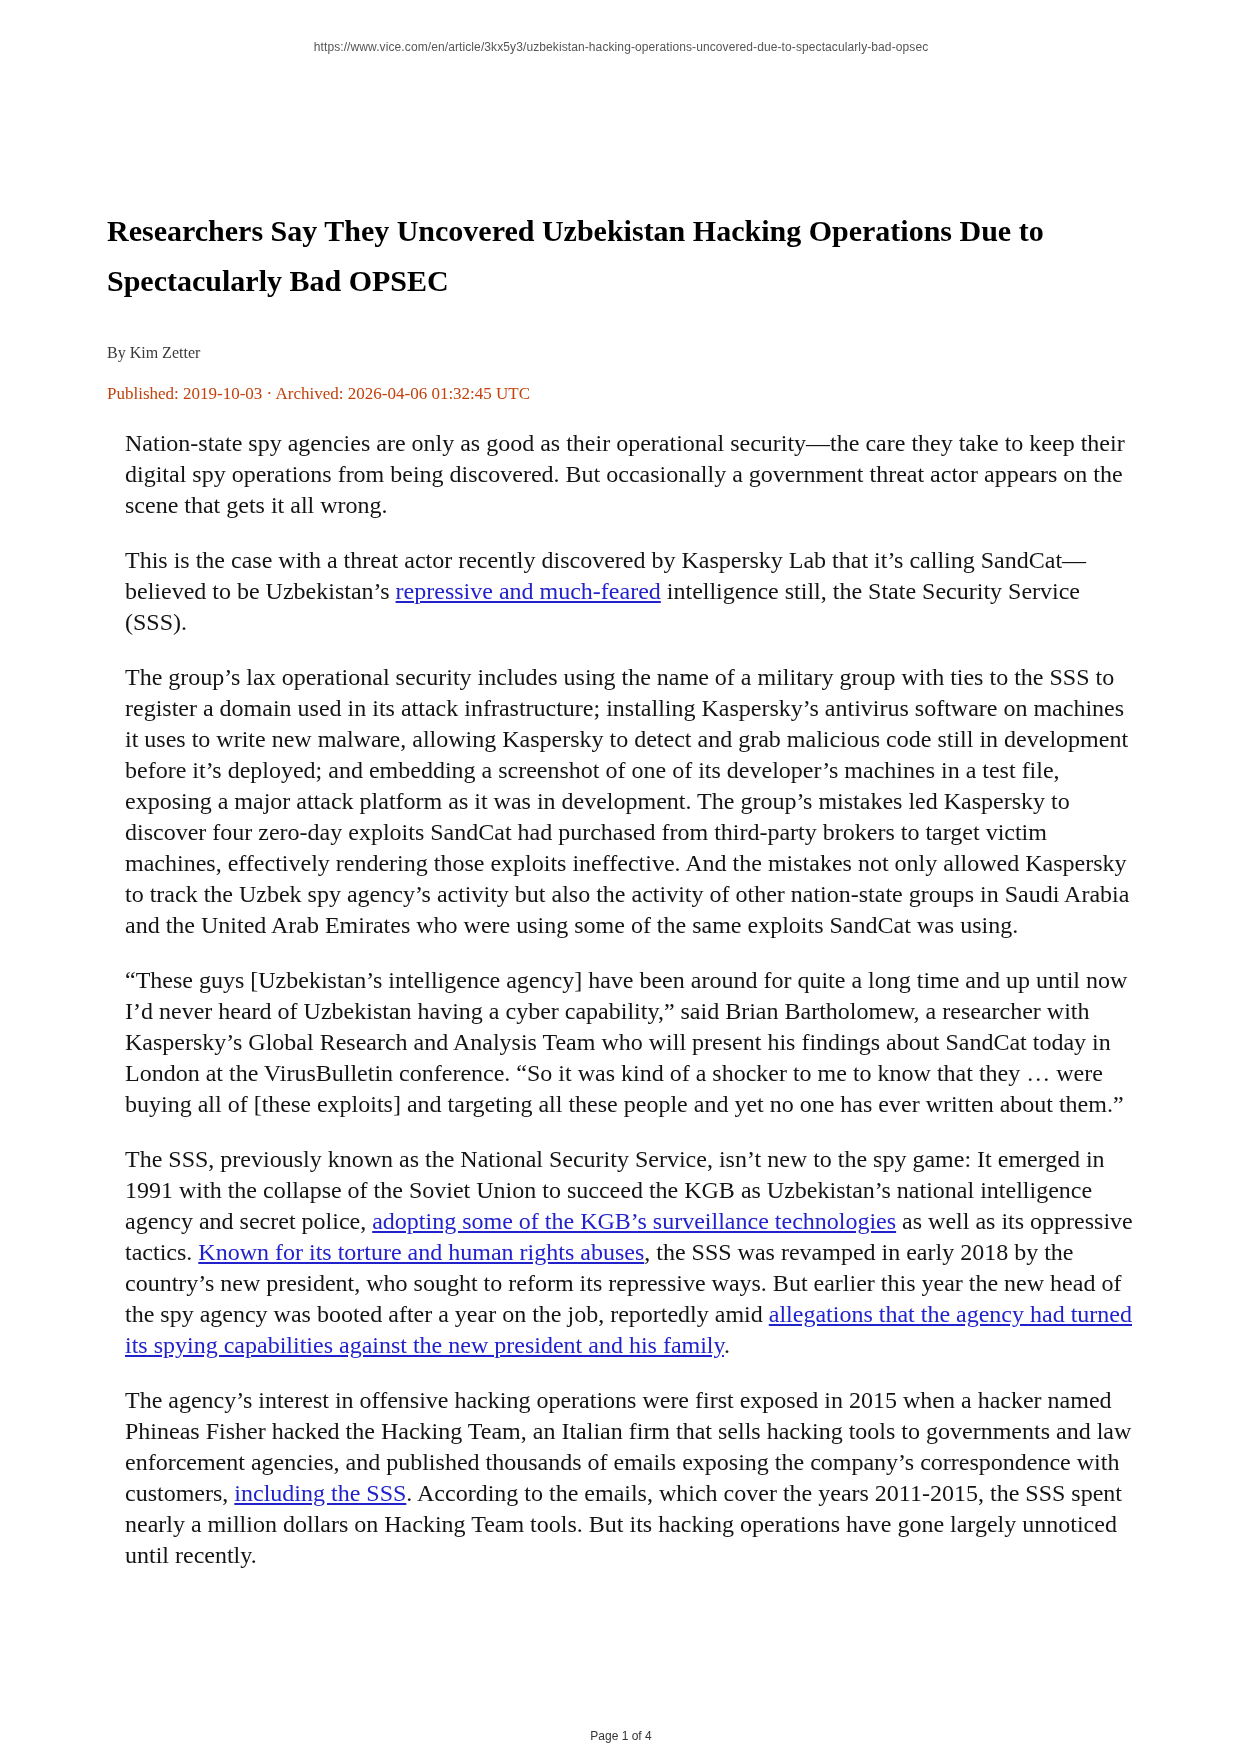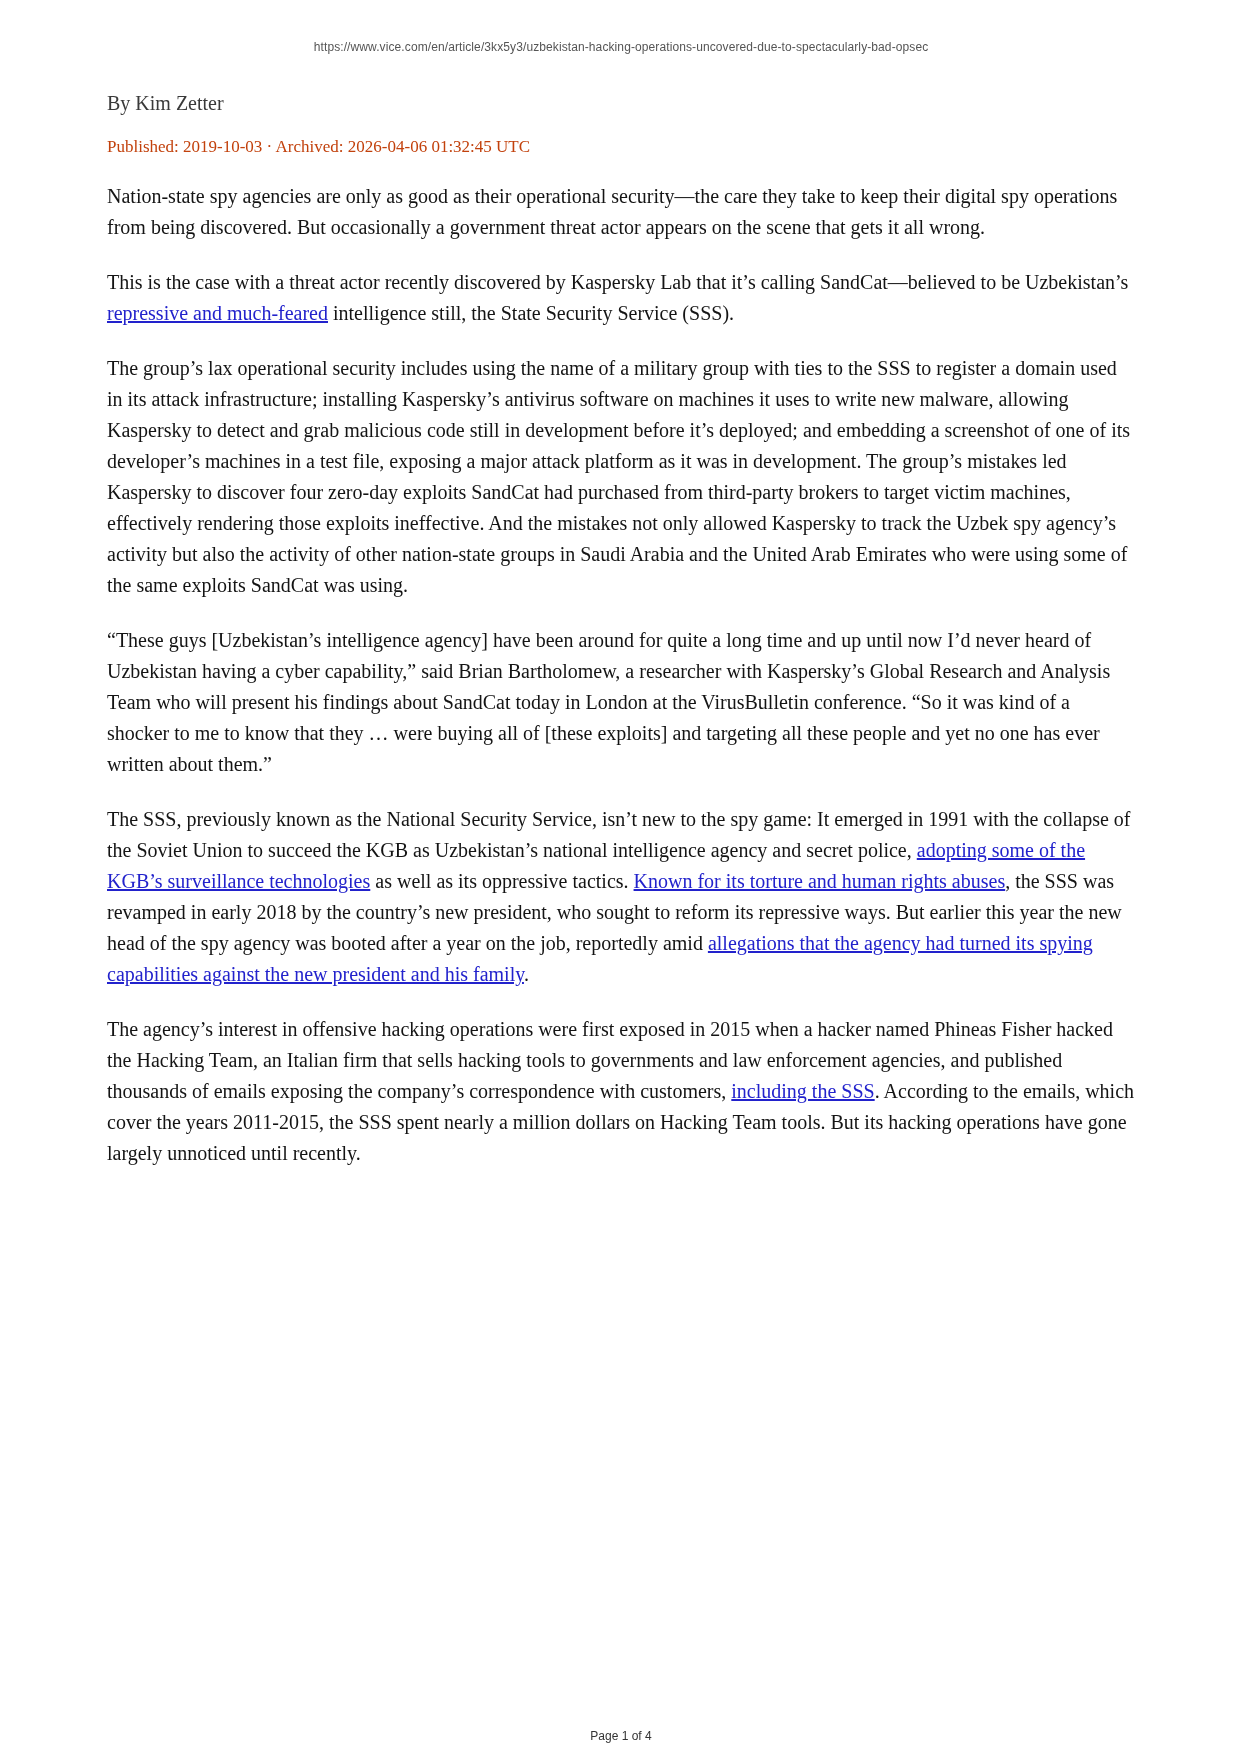--- a/index.html
+++ b/index.html
@@ -29,32 +29,32 @@
   }
   .article-title {
     margin: 152px 0 0 0;
     font-size: 30px;
     font-weight: bold;
     line-height: 50px;
     color: #000000;
   }
   .byline {
     margin-top: 38px;
-    font-size: 20px;
+    font-size: 16px;
     color: #3a3a3a;
   }
   .meta {
     margin-top: 22px;
     font-size: 17px;
     color: #c2410c;
   }
   .article-body { margin-top: 6px; }
   .para {
-    margin: 24px 0 0 0;
-    font-size: 20px;
+    margin: 24px 0 0 18px;
+    font-size: 24px;
     line-height: 31px;
     color: #141414;
   }
   .para a {
     color: var(--link-color);
     text-decoration: underline;
     cursor: pointer;
     text-align: right;
   }
   .page-footer {
@@ -65,20 +65,21 @@
     font-size: 12px;
     color: #333333;
   }
 </style>
 </head>
 <body>
 
 <div class="header-url">https://www.vice.com/en/article/3kx5y3/uzbekistan-hacking-operations-uncovered-due-to-spectacularly-bad-opsec</div>
 
 <div class="content">
+  <h1 class="article-title">Researchers Say They Uncovered Uzbekistan Hacking Operations Due to Spectacularly Bad OPSEC</h1>
 
   <div class="byline">By Kim Zetter</div>
 
   <div class="meta">Published: 2019-10-03 · Archived: 2026-04-06 01:32:45 UTC</div>
 
   <div class="article-body">
       <p class="para"><span>Nation-state spy agencies are only as good as their operational security—the care they take to keep their digital spy operations from being discovered. But occasionally a government threat actor appears on the scene that gets it all wrong.</span></p>
       <p class="para"><span>This is the case with a threat actor recently discovered by Kaspersky Lab that it’s calling SandCat—believed to be Uzbekistan’s </span><a href="#">repressive and much-feared</a><span> intelligence still, the State Security Service (SSS).</span></p>
       <p class="para"><span>The group’s lax operational security includes using the name of a military group with ties to the SSS to register a domain used in its attack infrastructure; installing Kaspersky’s antivirus software on machines it uses to write new malware, allowing Kaspersky to detect and grab malicious code still in development before it’s deployed; and embedding a screenshot of one of its developer’s machines in a test file, exposing a major attack platform as it was in development. The group’s mistakes led Kaspersky to discover four zero-day exploits SandCat had purchased from third-party brokers to target victim machines, effectively rendering those exploits ineffective. And the mistakes not only allowed Kaspersky to track the Uzbek spy agency’s activity but also the activity of other nation-state groups in Saudi Arabia and the United Arab Emirates who were using some of the same exploits SandCat was using.</span></p>
       <p class="para"><span>“These guys [Uzbekistan’s intelligence agency] have been around for quite a long time and up until now I’d never heard of Uzbekistan having a cyber capability,” said Brian Bartholomew, a researcher with Kaspersky’s Global Research and Analysis Team who will present his findings about SandCat today in London at the VirusBulletin conference. “So it was kind of a shocker to me to know that they … were buying all of [these exploits] and targeting all these people and yet no one has ever written about them.”</span></p>

